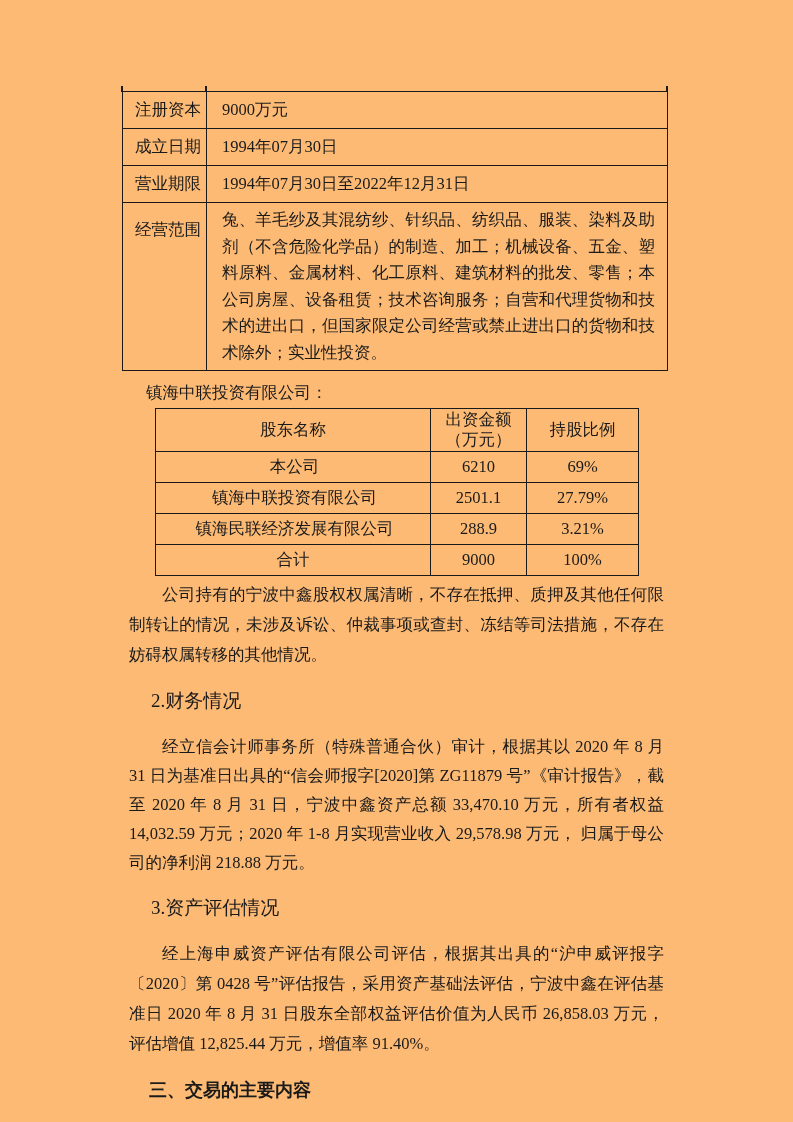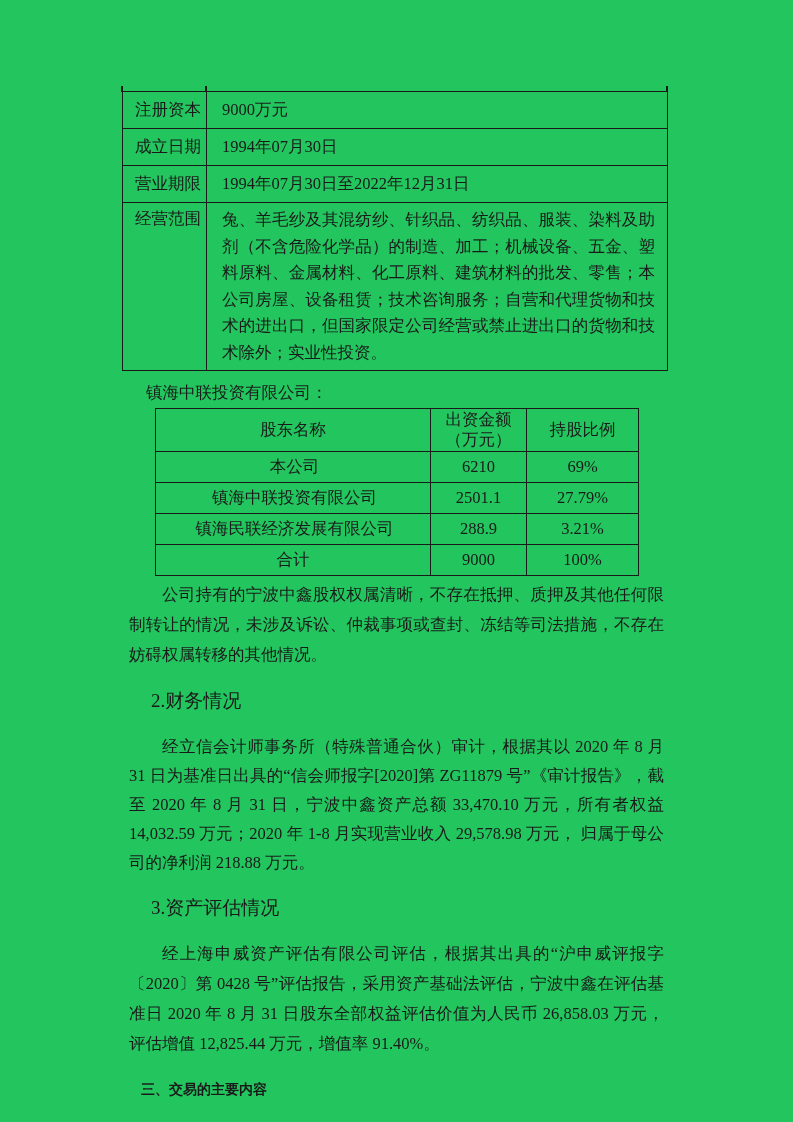--- a/index.html
+++ b/index.html
@@ -1,20 +1,20 @@
 <!DOCTYPE html>
 <html><head>
 <meta charset="utf-8">
 <style>
   html,body { margin:0; padding:0; background:#e8e8e8; }
   .page {
     position:relative;
     width:793px; height:1122px;
     margin:0 auto;
-    background:#22c55e;
+    background:#fdba74;
     color:#1a1a1a;
     font-family:"Liberation Serif","DejaVu Serif",serif;
     font-size:16.5px;
     overflow:hidden;
   }
   .content { position:absolute; top:0; left:0; right:0; bottom:0; padding:0 113px; box-sizing:border-box; }
 
   
   .stub { position:absolute; top:86px; width:2px; height:6px; background:#1a1a1a; }
   .stub-left { left:121px; }
@@ -22,21 +22,21 @@
   .stub-right{ left:666px; }
 
   table { border-collapse:collapse; table-layout:fixed; }
   td, th { border:1.5px solid #1a1a1a; box-sizing:border-box; }
 
   
   .t1 { margin:91px 0 0 9px; width:546px; }
   .t1 td { vertical-align:middle; }
   .t1 .t1-label { width:84px; height:37px; padding:0 2px 0 12px; }
   .t1 .t1-value { padding:0 10px 0 15px; }
-  .t1 .t1-label-top { vertical-align:top; padding-top:5px;margin-top:41px; }
+  .t1 .t1-label-top { vertical-align:top; padding-top:16px;margin-top:41px; }
   .t1 .t1-scope { padding:4px 12px 4px 15px; line-height:26.5px; text-align:justify; }
 
   
   .p-intro { margin:7px 0 0; line-height:30px; text-indent:2em; }
 
   
   .t2 { margin:0 0 0 42px; width:483px; text-align:center; }
   .t2 .c-name  { width:275px; }
   .t2 .c-amt   { width:96px; }
   .t2 .c-ratio { width:112px; }
@@ -45,21 +45,21 @@
   .t2 .cell-name { text-align:center; padding-left:7px; }
   .t2 .cell-total { padding-left:4px; }
 
   
   .para { margin:16px; line-height:30px; text-indent:2em; text-align:justify; }
   .p-equity { margin-top:4px; }
   .h-sub { margin:4px 0 0; line-height:30px; text-indent:2em; font-weight:normal; font-size:19px; }
   .p-finance { line-height:29px; }
   .h-valuation { margin-top:10px; }
   .p-valuation { line-height:30px; }
-  .h-main { margin:4px 0 0; line-height:30px; text-indent:2em; font-weight:bold; font-size:14px; }
+  .h-main { margin:4px 0 0; line-height:30px; text-indent:2em; font-weight:bold; font-size:18px; }
 </style>
 </head>
 <body>
 
 <div class="page">
 
   <span class="stub stub-left"></span>
   <span class="stub stub-mid"></span>
   <span class="stub stub-right"></span>
 

